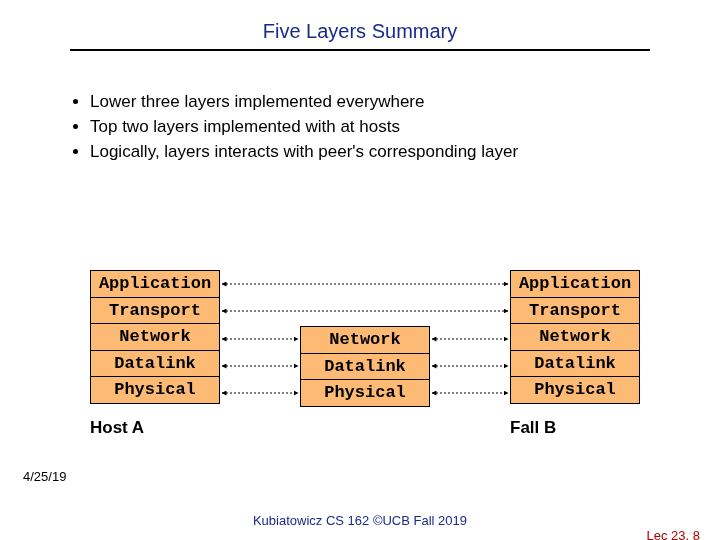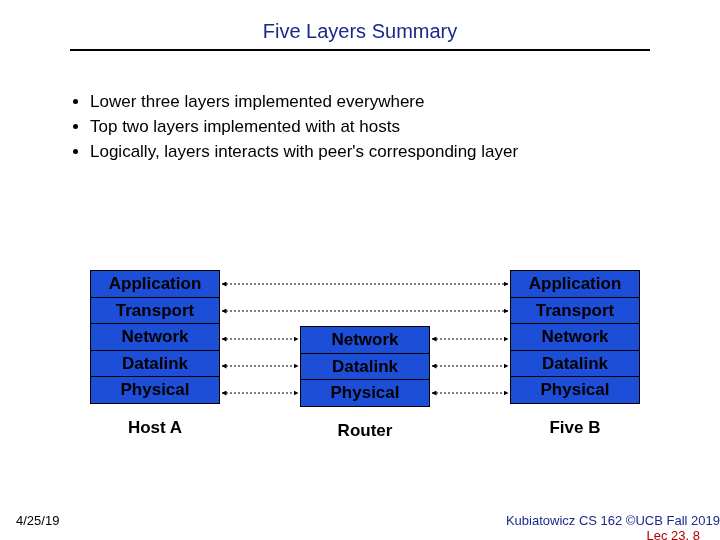--- a/index.html
+++ b/index.html
@@ -44,36 +44,36 @@
   .cell {
     height: 28px;
     line-height: 26px;
     text-align: center;
     font-size: 17px;
     font-weight: bold;
     border: 1.5px solid #000;
     margin-top: -1.5px;
   }
   .cell:first-child { margin-top: 0; }
-  .yellow { background: #1d4ed8; }
+  .yellow { background: #fdba74; font-family: Liberation Mono, monospace; }
   .label {
-    text-align: center;
+    text-align: left;
     font-size: 17px;
     font-weight: bold;
     margin-top: 14px;
   }
   .footer {
     position: absolute;
     bottom: 12px;
     left: 0;
     width: 720px;
     font-size: 13px;
   }
-  .f-date { position: absolute; left: 16px; color: #000; }
-  .f-mid  { width: 720px; text-align: right; color: #1a2a8a; }
+  .f-date { position: absolute; left: 23px; color: #000; }
+  .f-mid  { width: 720px; text-align: center; color: #1a2a8a; margin-top: 44px; }
   .f-lec  { position: absolute; right: 20px; color: #b00000; }
   svg.arrows {
     position: absolute;
     top: 0;
     left: 0;
     width: 720px;
     height: 200px;
     pointer-events: none;
   }
 </style>
@@ -115,30 +115,29 @@
     <div class="cell yellow">Network</div>
     <div class="cell yellow">Datalink</div>
     <div class="cell yellow">Physical</div>
     <div class="label">Host A</div>
   </div>
 
   <div class="stack stack-r">
     <div class="cell yellow">Network</div>
     <div class="cell yellow">Datalink</div>
     <div class="cell yellow">Physical</div>
-    <div class="label">Router</div>
   </div>
 
   <div class="stack stack-b">
     <div class="cell yellow">Application</div>
     <div class="cell yellow">Transport</div>
     <div class="cell yellow">Network</div>
     <div class="cell yellow">Datalink</div>
     <div class="cell yellow">Physical</div>
-    <div class="label">Five B</div>
+    <div class="label">Fall B</div>
   </div>
 
 </div>
 
 <div class="footer">
   <span class="f-date">4/25/19</span>
   <div class="f-mid">Kubiatowicz CS 162 ©UCB Fall 2019</div>
   <span class="f-lec">Lec 23. 8</span>
 </div>
 

